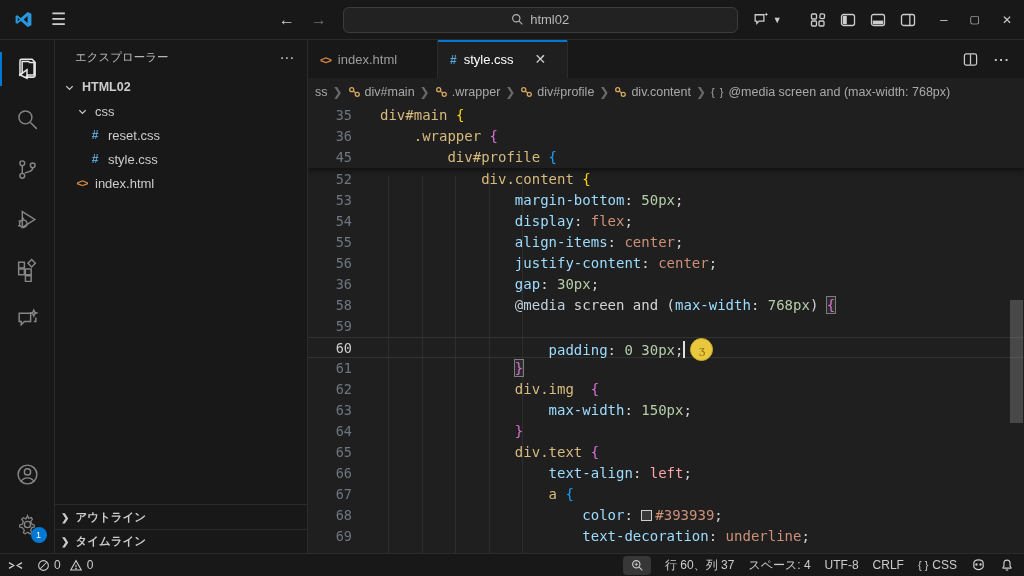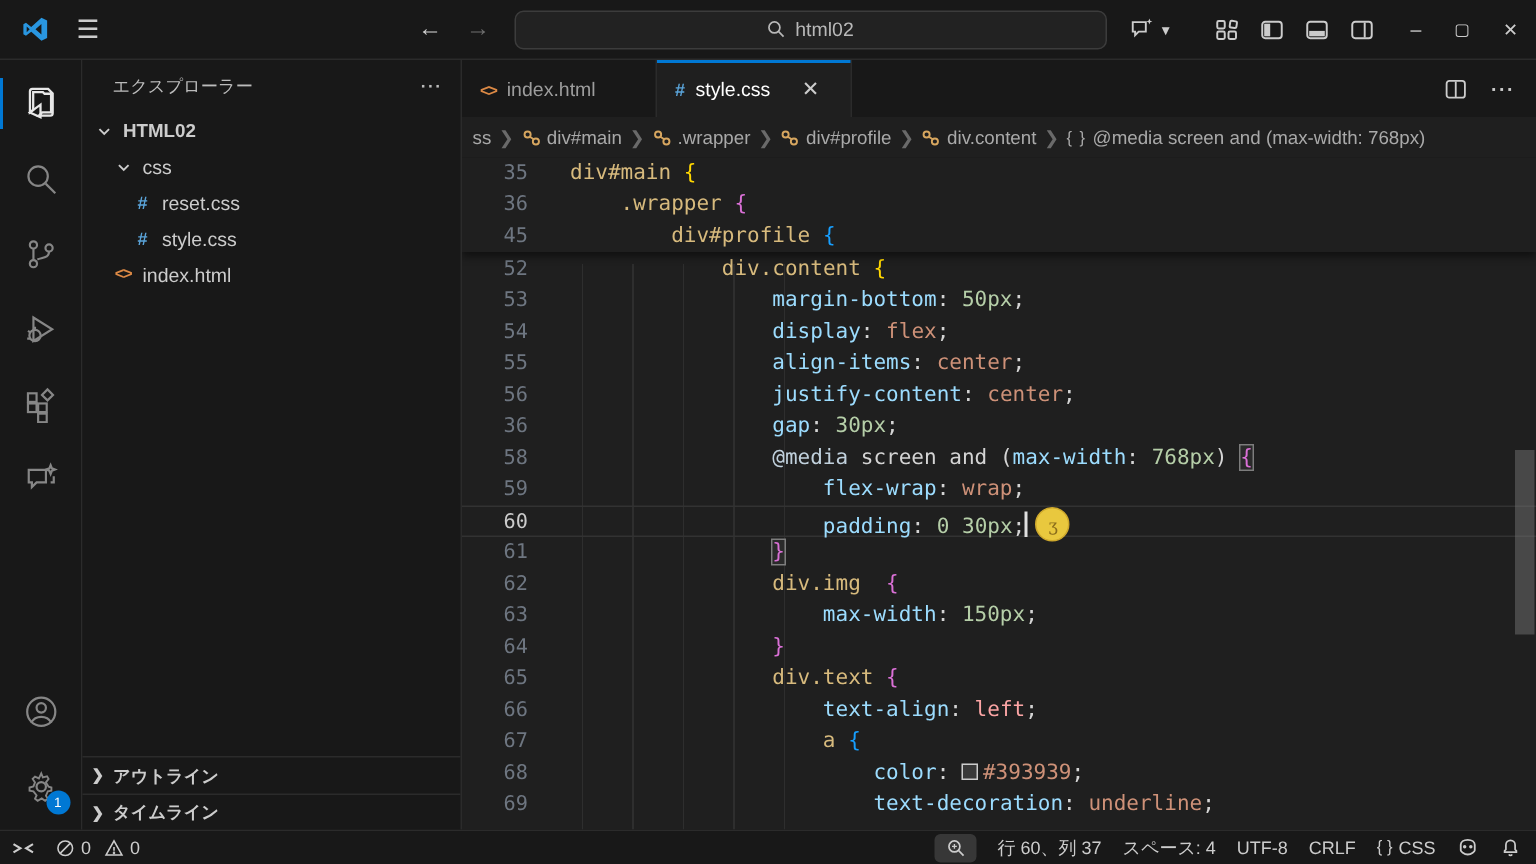--- a/index.html
+++ b/index.html
@@ -358,21 +358,21 @@
       <div class="guides"></div>
       <div class="code-lines" id="codelines">
           <div class="crow"><span class="ln">51</span><span class="ct"><span style="color:#d4d4d4">            </span><span style="color:#ffd700">}</span></span></div>
           <div class="crow"><span class="ln">52</span><span class="ct"><span style="color:#d4d4d4">            </span><span style="color:#d7ba7d">div.content</span><span style="color:#d4d4d4"> </span><span style="color:#ffd700">{</span></span></div>
           <div class="crow"><span class="ln">53</span><span class="ct"><span style="color:#d4d4d4">                </span><span style="color:#9cdcfe">margin-bottom</span><span style="color:#d4d4d4">: </span><span style="color:#b5cea8">50px</span><span style="color:#d4d4d4">;</span></span></div>
           <div class="crow"><span class="ln">54</span><span class="ct"><span style="color:#d4d4d4">                </span><span style="color:#9cdcfe">display</span><span style="color:#d4d4d4">: </span><span style="color:#ce9178">flex</span><span style="color:#d4d4d4">;</span></span></div>
           <div class="crow"><span class="ln">55</span><span class="ct"><span style="color:#d4d4d4">                </span><span style="color:#9cdcfe">align-items</span><span style="color:#d4d4d4">: </span><span style="color:#ce9178">center</span><span style="color:#d4d4d4">;</span></span></div>
           <div class="crow"><span class="ln">56</span><span class="ct"><span style="color:#d4d4d4">                </span><span style="color:#9cdcfe">justify-content</span><span style="color:#d4d4d4">: </span><span style="color:#ce9178">center</span><span style="color:#d4d4d4">;</span></span></div>
           <div class="crow"><span class="ln">36</span><span class="ct"><span style="color:#d4d4d4">                </span><span style="color:#9cdcfe">gap</span><span style="color:#d4d4d4">: </span><span style="color:#b5cea8">30px</span><span style="color:#d4d4d4">;</span></span></div>
           <div class="crow"><span class="ln">58</span><span class="ct"><span style="color:#d4d4d4">                </span><span style="color:#c0d0dc">@media</span><span style="color:#d4d4d4"> screen and </span><span style="color:#d4d4d4">(</span><span style="color:#9cdcfe">max-width</span><span style="color:#d4d4d4">: </span><span style="color:#b5cea8">768px</span><span style="color:#d4d4d4">) </span><span class="boxed" style="color:#da70d6">{</span></span></div>
-          <div class="crow"><span class="ln">59</span><span class="ct"><span style="color:#d4d4d4">                    </span><span style="color:#9cdcfe">flex-wrap</span><span style="color:#d4d4d4">: </span><span style="color:#ce9178">wrap</span><span style="color:#d4d4d4">;</span></span></div>
+          <div class="crow"><span class="ln">59</span></div>
           <div class="crow current"><span class="ln">60</span><span class="ct"><span style="color:#d4d4d4">                    </span><span style="color:#9cdcfe">padding</span><span style="color:#d4d4d4">: </span><span style="color:#b5cea8">0</span><span style="color:#d4d4d4"> </span><span style="color:#b5cea8">30px</span><span style="color:#d4d4d4">;</span><span class="cursor"></span><span class="bubble"></span></span></div>
           <div class="crow"><span class="ln">61</span><span class="ct"><span style="color:#d4d4d4">                </span><span class="boxed" style="color:#da70d6">}</span></span></div>
           <div class="crow"><span class="ln">62</span><span class="ct"><span style="color:#d4d4d4">                </span><span style="color:#d7ba7d">div.img</span><span style="color:#d4d4d4">  </span><span style="color:#da70d6">{</span></span></div>
           <div class="crow"><span class="ln">63</span><span class="ct"><span style="color:#d4d4d4">                    </span><span style="color:#9cdcfe">max-width</span><span style="color:#d4d4d4">: </span><span style="color:#b5cea8">150px</span><span style="color:#d4d4d4">;</span></span></div>
           <div class="crow"><span class="ln">64</span><span class="ct"><span style="color:#d4d4d4">                </span><span style="color:#da70d6">}</span></span></div>
           <div class="crow"><span class="ln">65</span><span class="ct"><span style="color:#d4d4d4">                </span><span style="color:#d7ba7d">div.text</span><span style="color:#d4d4d4"> </span><span style="color:#da70d6">{</span></span></div>
           <div class="crow"><span class="ln">66</span><span class="ct"><span style="color:#d4d4d4">                    </span><span style="color:#9cdcfe">text-align</span><span style="color:#d4d4d4">: </span><span style="color:#fca5a5">left</span><span style="color:#d4d4d4">;</span></span></div>
           <div class="crow"><span class="ln">67</span><span class="ct"><span style="color:#d4d4d4">                    </span><span style="color:#d7ba7d">a</span><span style="color:#d4d4d4"> </span><span style="color:#179fff">{</span></span></div>
           <div class="crow"><span class="ln">68</span><span class="ct"><span style="color:#d4d4d4">                        </span><span style="color:#9cdcfe">color</span><span style="color:#d4d4d4">: </span><span class="swatch"></span><span style="color:#ce9178">#393939</span><span style="color:#d4d4d4">;</span></span></div>
           <div class="crow"><span class="ln">69</span><span class="ct"><span style="color:#d4d4d4">                        </span><span style="color:#9cdcfe">text-decoration</span><span style="color:#d4d4d4">: </span><span style="color:#ce9178">underline</span><span style="color:#d4d4d4">;</span></span></div>

